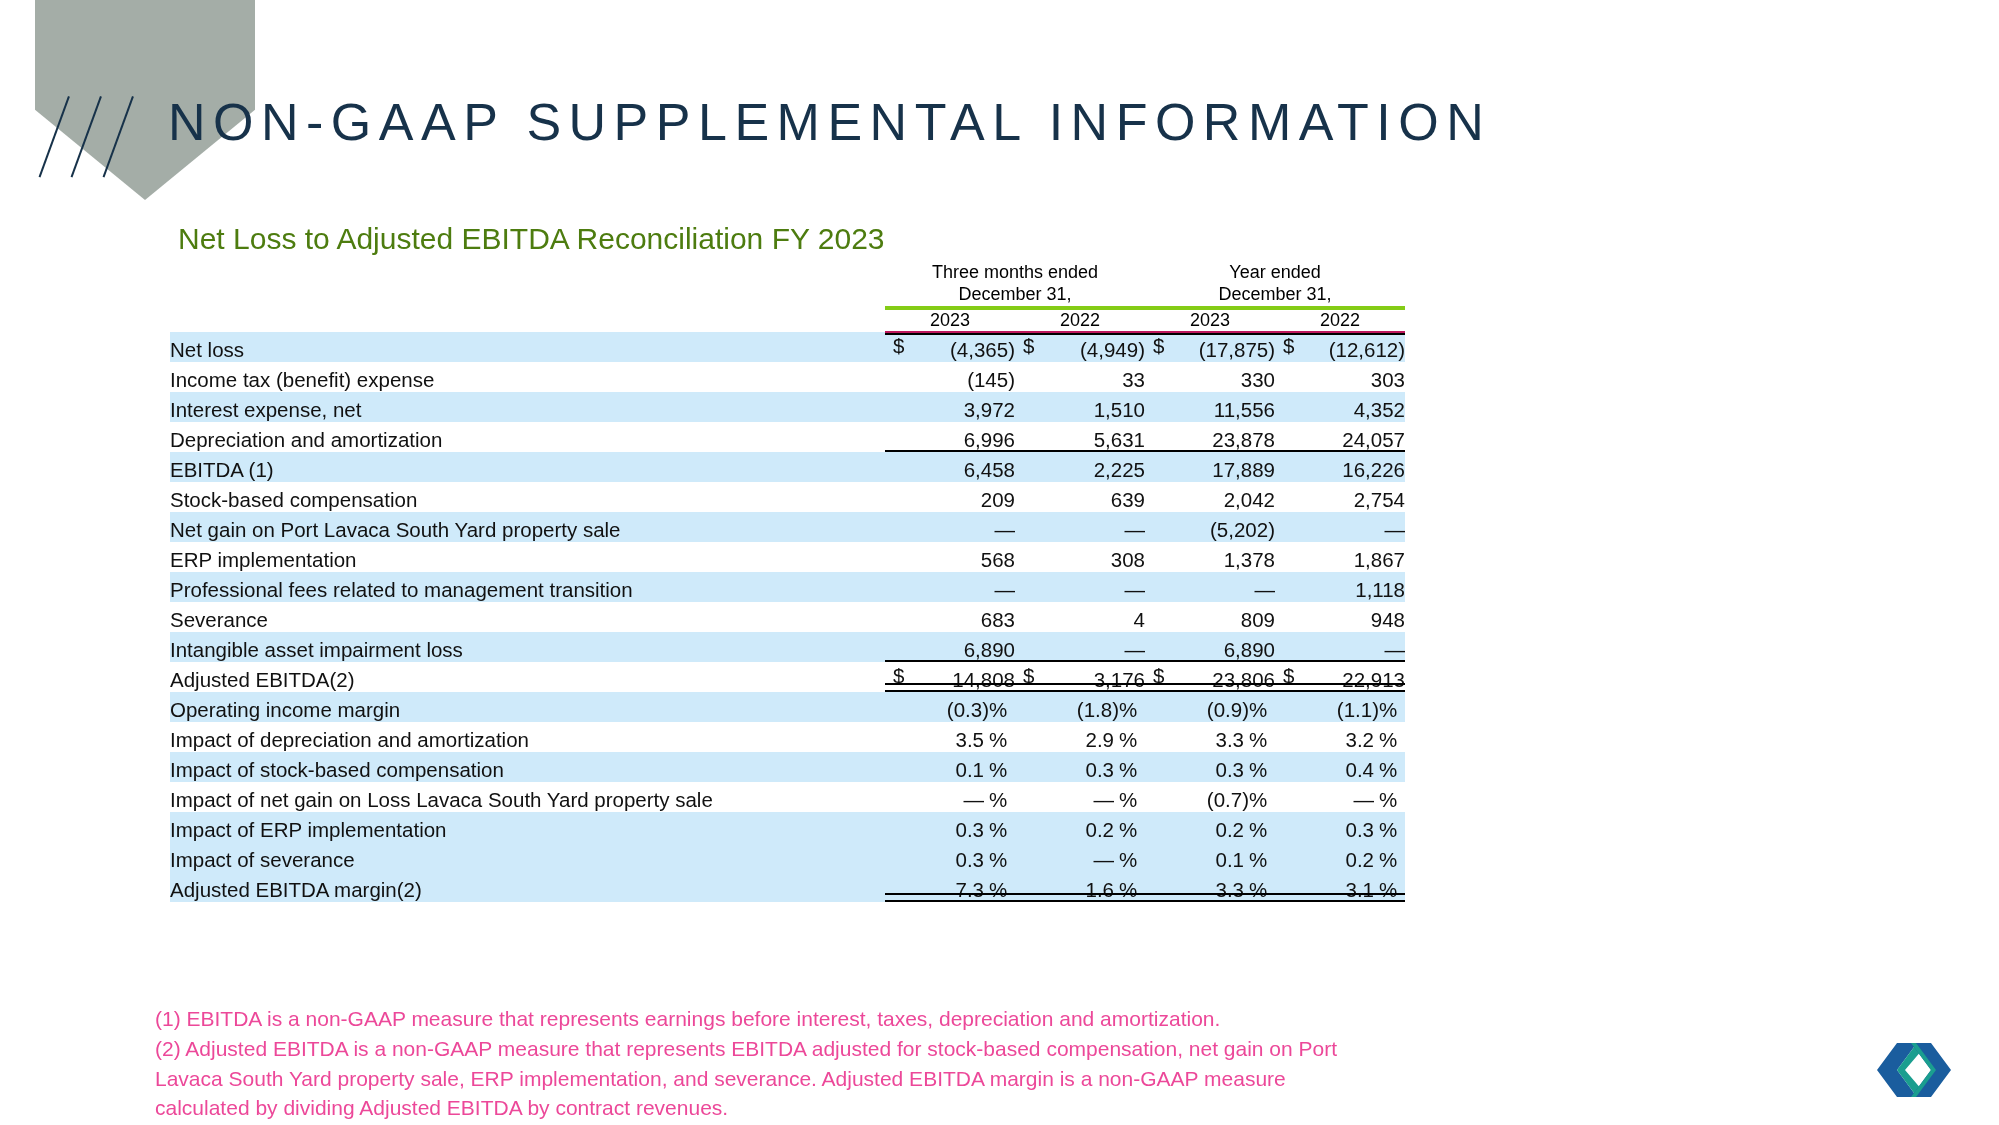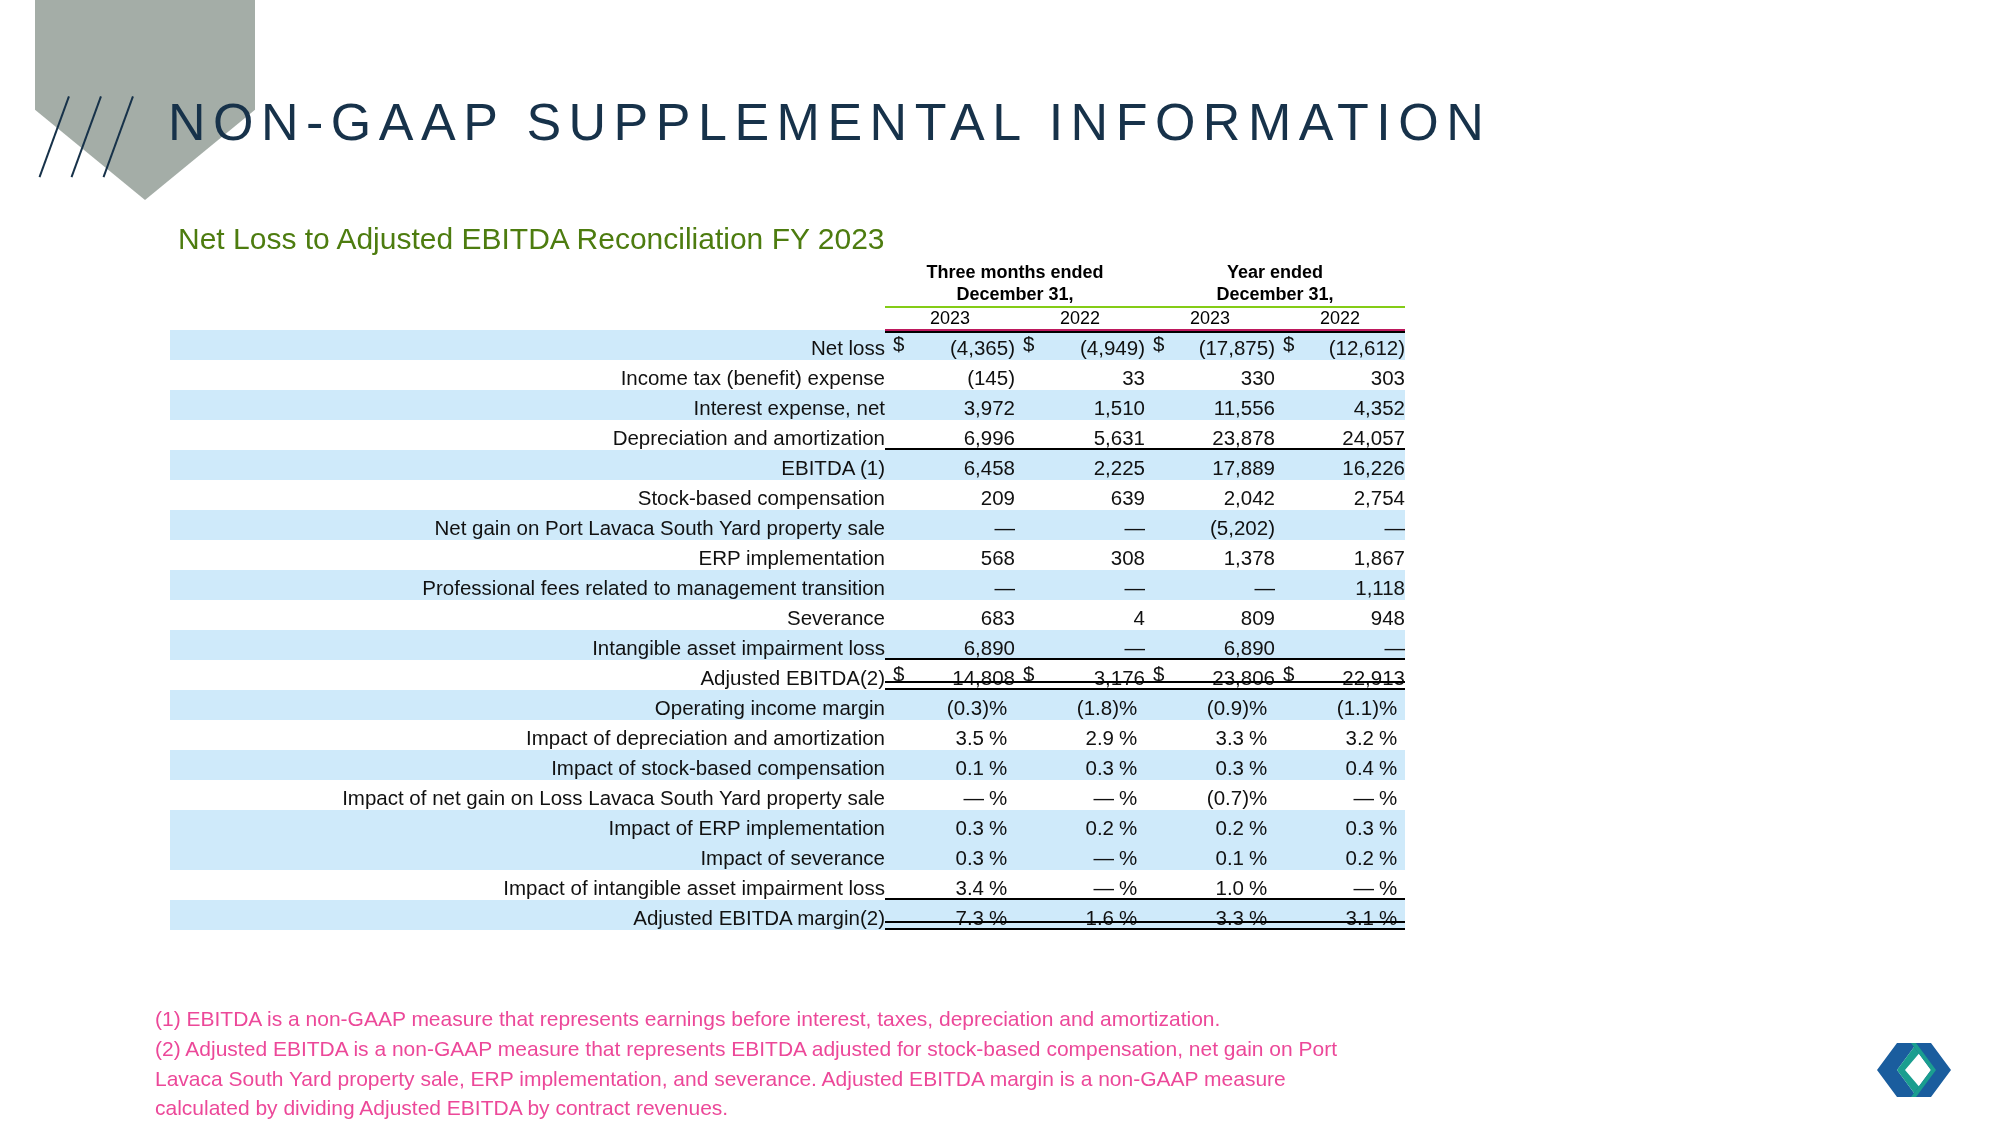--- a/index.html
+++ b/index.html
@@ -98,37 +98,37 @@
 
   
   .grp-head th {
     font-size: 18px;
     font-weight: bold;
     text-align: center;
     line-height: 1.22;
     padding-bottom: 3px;
     color: #000;
   }
-  .grp-head th.grp { border-bottom: 2px solid #84cc16; font-weight: bold; }
+  .grp-head th.grp { border-bottom: 4px solid #84cc16; }
   .grp-head th.spacer { border-bottom: none; }
 
   .yr-head th {
     font-size: 18px;
     font-weight: bold;
     text-align: center;
     padding: 3px 0 2px 0;
     color: #000;
   }
   .yr-head th.yr { border-bottom: 2px solid #be185d; }
 
   tbody tr { height: 30px; }
   tbody tr.band { background: #cfeafa; }
 
   td.label {
-    text-align: right;
+    text-align: left;
     padding-left: 2px;
     white-space: nowrap;
     font-size: 20.5px;
   }
   td.num {
     text-align: right;
     padding-right: 10px;
     white-space: nowrap;
     position: relative;
     font-size: 20.5px;
@@ -364,27 +364,20 @@
             <td class="num"><span>0.2</span><span class="pct">%</span></td>
             <td class="num"><span>0.3</span><span class="pct">%</span></td>
           </tr>
           <tr class="band">
             <td class="label">Impact of severance</td>
             <td class="num"><span>0.3</span><span class="pct">%</span></td>
             <td class="num"><span>—</span><span class="pct">%</span></td>
             <td class="num"><span>0.1</span><span class="pct">%</span></td>
             <td class="num"><span>0.2</span><span class="pct">%</span></td>
           </tr>
-          <tr>
-            <td class="label">Impact of intangible asset impairment loss</td>
-            <td class="num rule-single"><span>3.4</span><span class="pct">%</span></td>
-            <td class="num rule-single"><span>—</span><span class="pct">%</span></td>
-            <td class="num rule-single"><span>1.0</span><span class="pct">%</span></td>
-            <td class="num rule-single"><span>—</span><span class="pct">%</span></td>
-          </tr>
           <tr class="band">
             <td class="label">Adjusted EBITDA margin(2)</td>
             <td class="num rule-double"><span>7.3</span><span class="pct">%</span></td>
             <td class="num rule-double"><span>1.6</span><span class="pct">%</span></td>
             <td class="num rule-double"><span>3.3</span><span class="pct">%</span></td>
             <td class="num rule-double"><span>3.1</span><span class="pct">%</span></td>
           </tr>
         </tbody>
     </table>
   </div>

